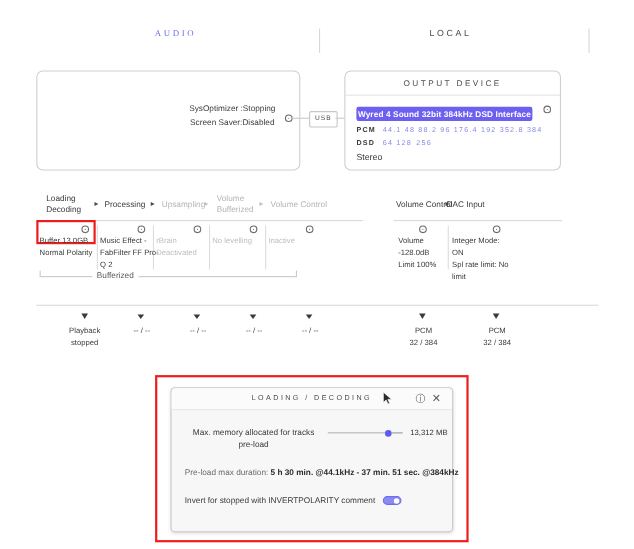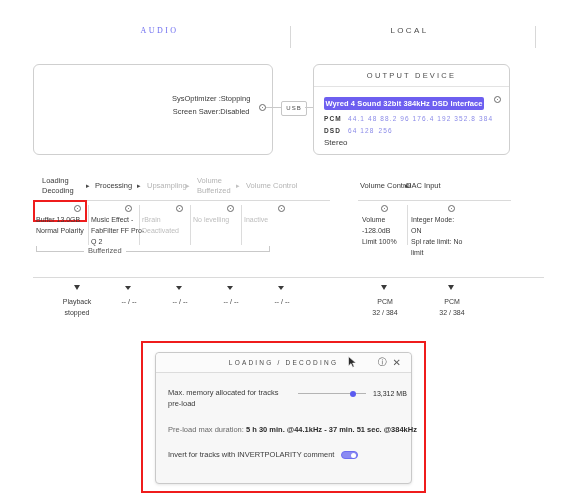--- a/index.html
+++ b/index.html
@@ -139,21 +139,21 @@
     position:relative;height:19px;line-height:19px;
     background:#fbfbfb;border-bottom:1px solid #dcdcdc;border-radius:4px 4px 0 0;
     text-align:center;font-size:6.5px;letter-spacing:2.2px;color:#4a4a4a;
   }
   .dlg-info,.dlg-close{
     position:absolute;top:0;height:19px;line-height:19px;
     font-size:9px;color:#5a5a5a;cursor:default;
   }
   .dlg-info{right:22px;}
   .dlg-close{right:8px;font-size:10px;}
-  .dlg-body{position:relative;padding:10px 12px;}
+  .dlg-body{position:relative;padding:10px 12px;text-align:center;}
 
   .dlg-row{position:relative;font-size:7.5px;color:#3a3a3a;line-height:11px;}
   #row-mem{margin-top:4px;height:24px;}
   .mem-label{position:absolute;left:0;top:0;width:125px;}
   .slider{position:absolute;left:130px;top:6px;width:68px;height:1px;background:#b4b4b4;}
   .slider .knob{
     position:absolute;left:52px;top:-2.5px;width:6px;height:6px;border-radius:50%;
     background:#5b5bf0;
   }
   .slider .tail{position:absolute;left:58px;top:0;width:10px;height:1px;background:#b4b4b4;}
@@ -344,21 +344,21 @@
         <div class="mem-val">13,312 MB</div>
       </div>
 
       <div class="dlg-row" id="row-dur">
         <span class="dur-label">Pre-load max duration:</span>
         <span class="dur-val">5 h 30 min. @44.1kHz - 37 min. 51 sec. @384kHz</span>
       </div>
 
 
       <div class="toggle-row">
-        <span class="tlabel">Invert for tracks with INVERTPOLARITY comment</span>
+        <span class="tlabel">Invert for stopped with INVERTPOLARITY comment</span>
         <span class="switch on">
             <i class="k"></i>
           </span>
       </div>
 
     </div>
   </div>
 
   <svg class="cursor" viewBox="0 0 9 12">
     <path d="M0.5,0.5 L0.5,10 L3,7.6 L4.7,11.3 L6.2,10.6 L4.6,7.1 L8,7.1 Z" fill="#2b2b2b" stroke="#ffffff" stroke-width="0.6"></path>

